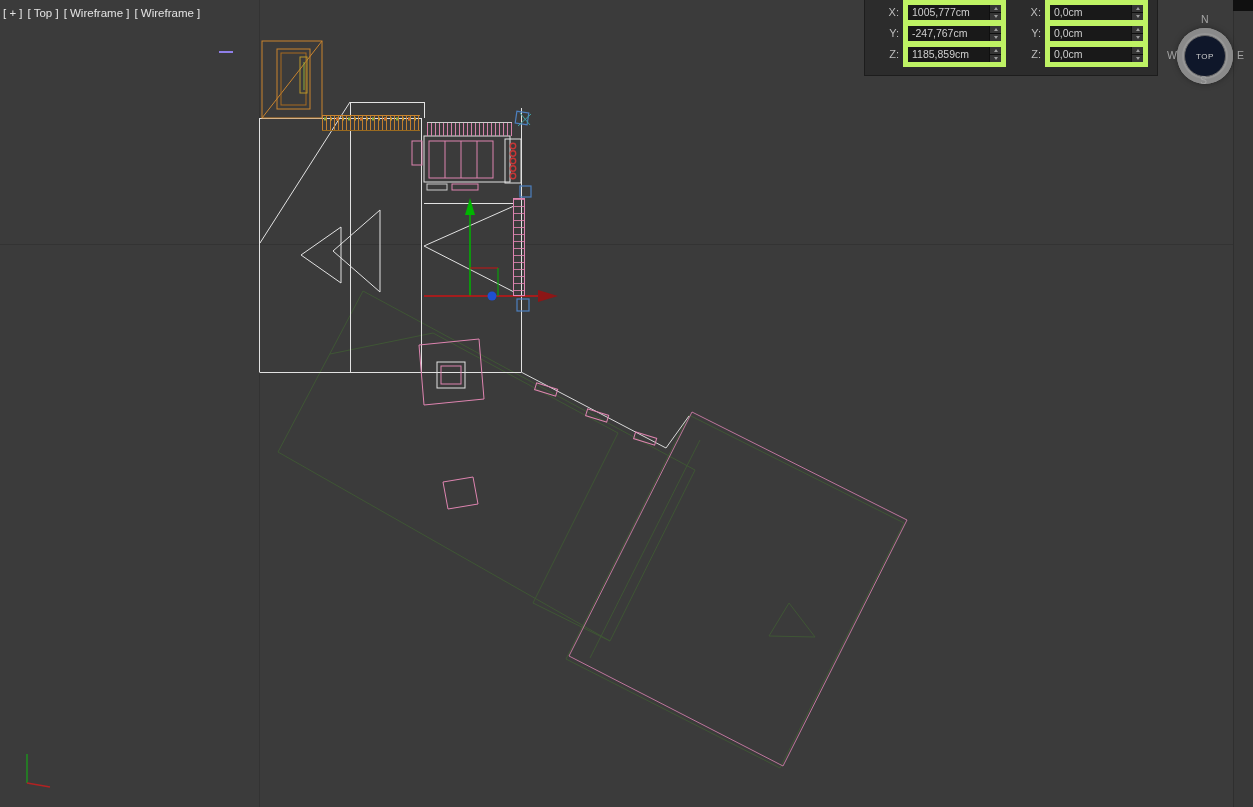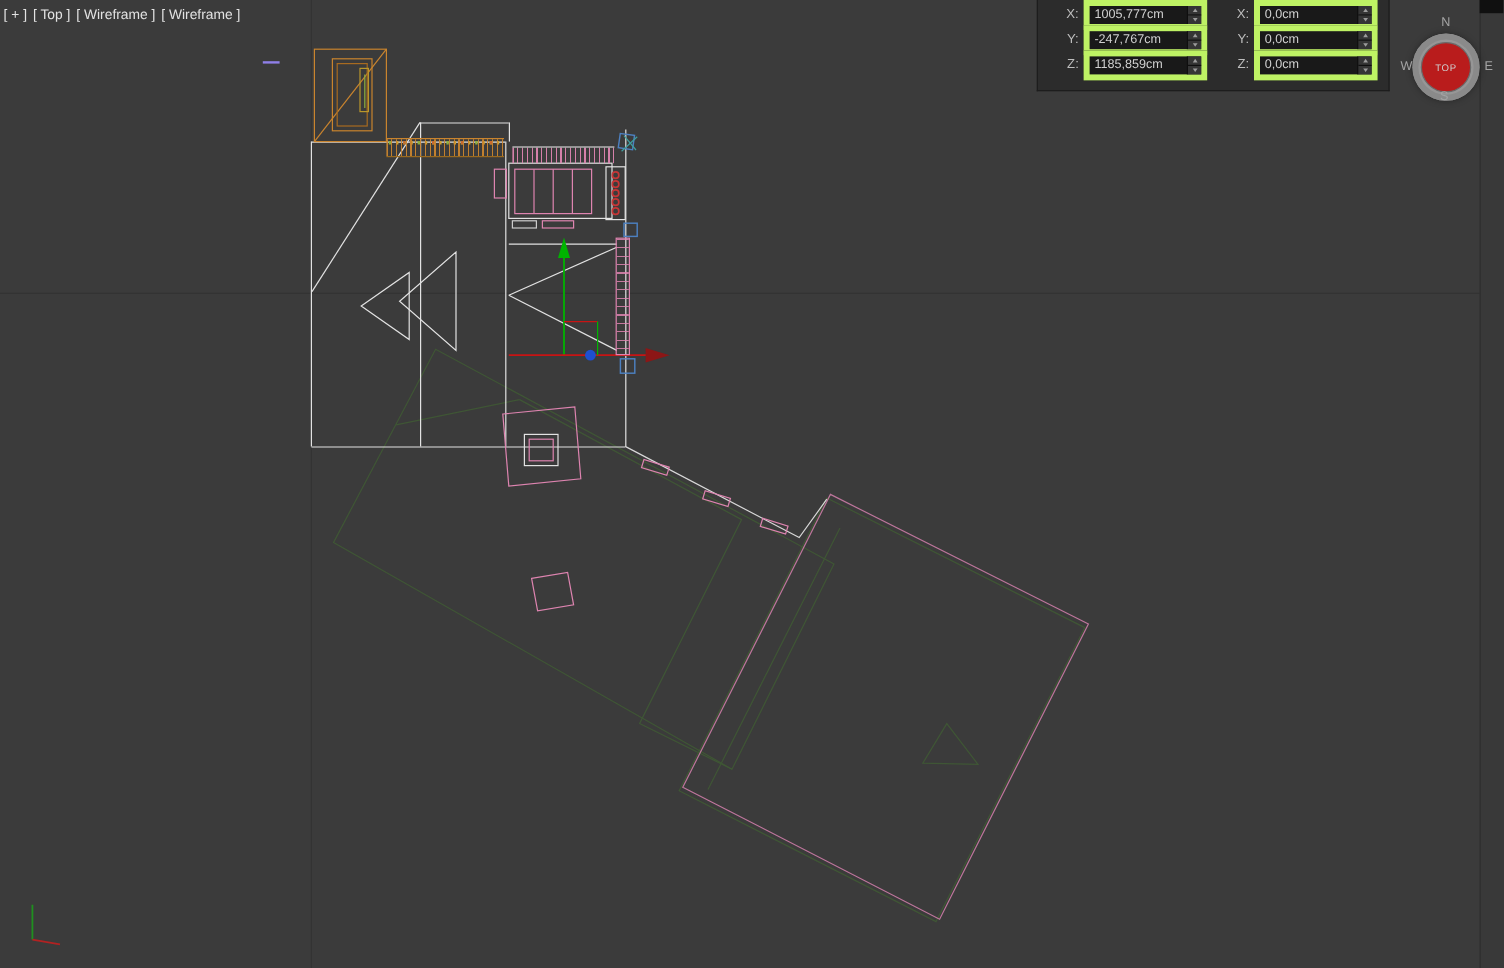--- a/index.html
+++ b/index.html
@@ -56,21 +56,21 @@
   .sp-down::after{content:"";width:0;height:0;border-left:2.5px solid transparent;border-right:2.5px solid transparent;border-top:3.5px solid #9c9c9c;}
 
   
   .viewcube{position:absolute;left:1169px;top:12px;width:80px;height:86px;z-index:6;}
   .vc-ring{
     position:absolute;left:8px;top:16px;width:56px;height:56px;border-radius:50%;
     background:#969696;box-shadow:inset 0 0 0 5px #8a8a8a, 0 0 6px rgba(0,0,0,.35);
     display:flex;align-items:center;justify-content:center;cursor:pointer;
   }
   .vc-inner{
-    width:40px;height:40px;border-radius:50%;background:#b91c1c;border:1px solid #6a6a6a;
+    width:40px;height:40px;border-radius:50%;background:#0f172a;border:1px solid #6a6a6a;
     color:#cfcfcf;font-size:8px;display:flex;align-items:center;justify-content:center;letter-spacing:.5px;
   }
   .vc-letter{position:absolute;color:#a3a3a3;font-size:10.5px;cursor:pointer;}
   .vc-n{left:32px;top:1px;}
   .vc-w{left:-2px;top:37px;}
   .vc-e{left:68px;top:37px;}
   .vc-s{left:31px;top:62px;}
 
   
   .right-edge{position:absolute;left:1233px;top:0;width:20px;height:807px;background:#393939;border-left:1px solid #2f2f2f;z-index:4;}

